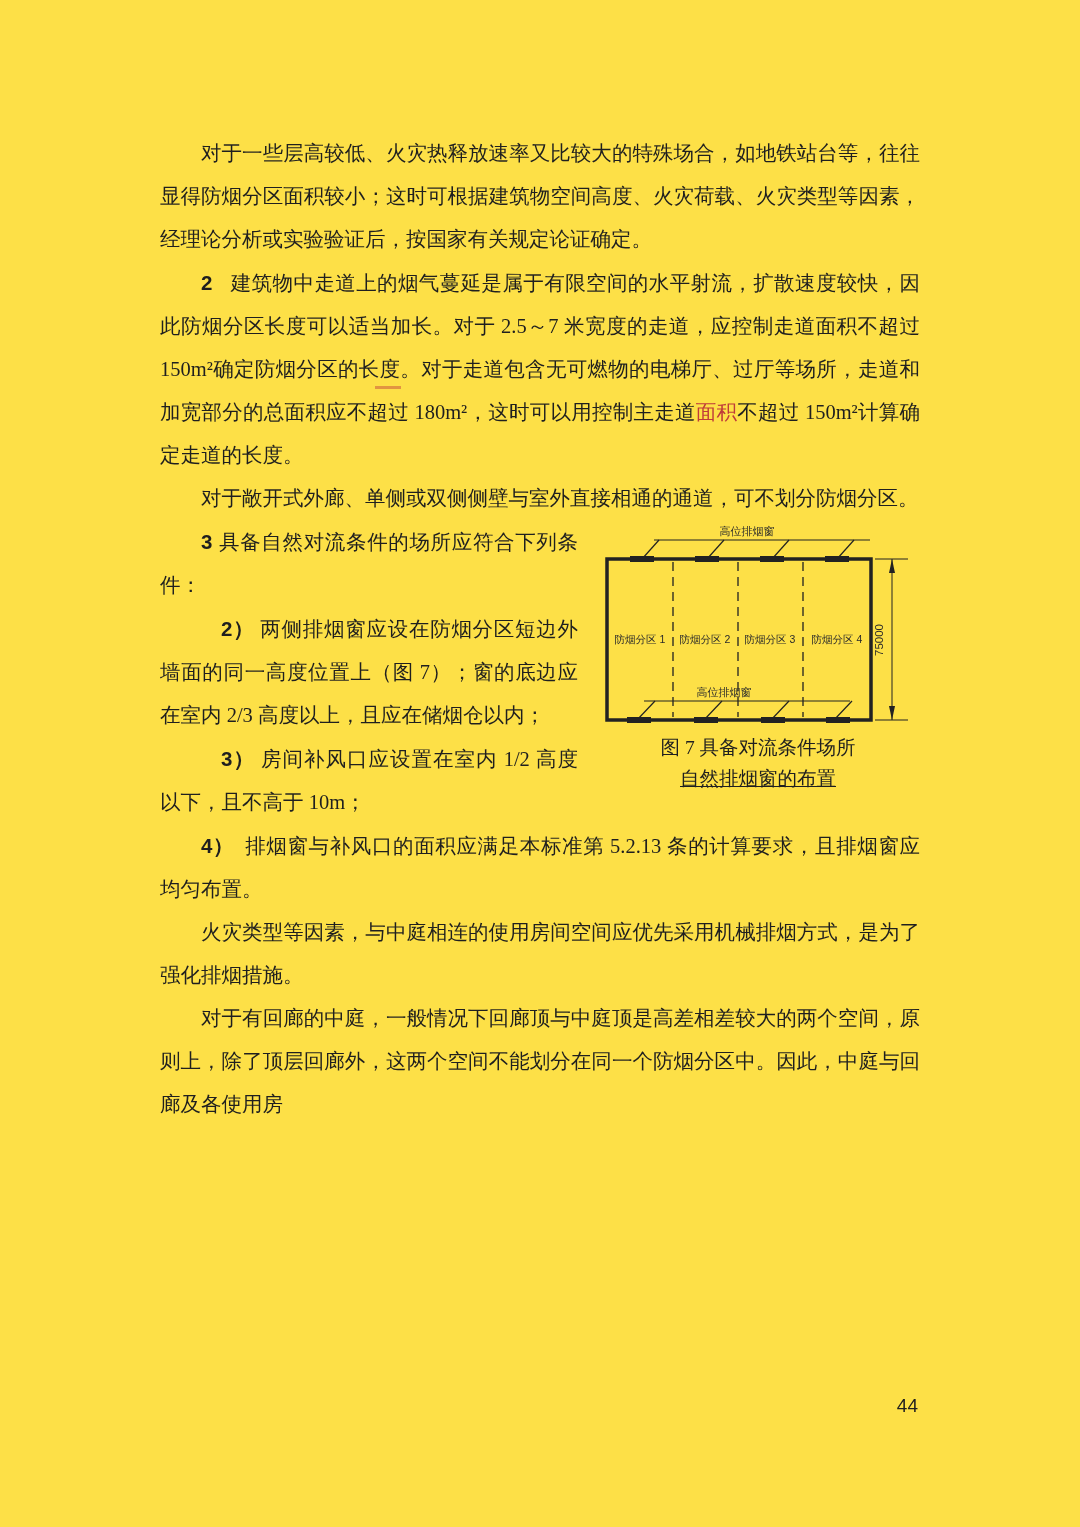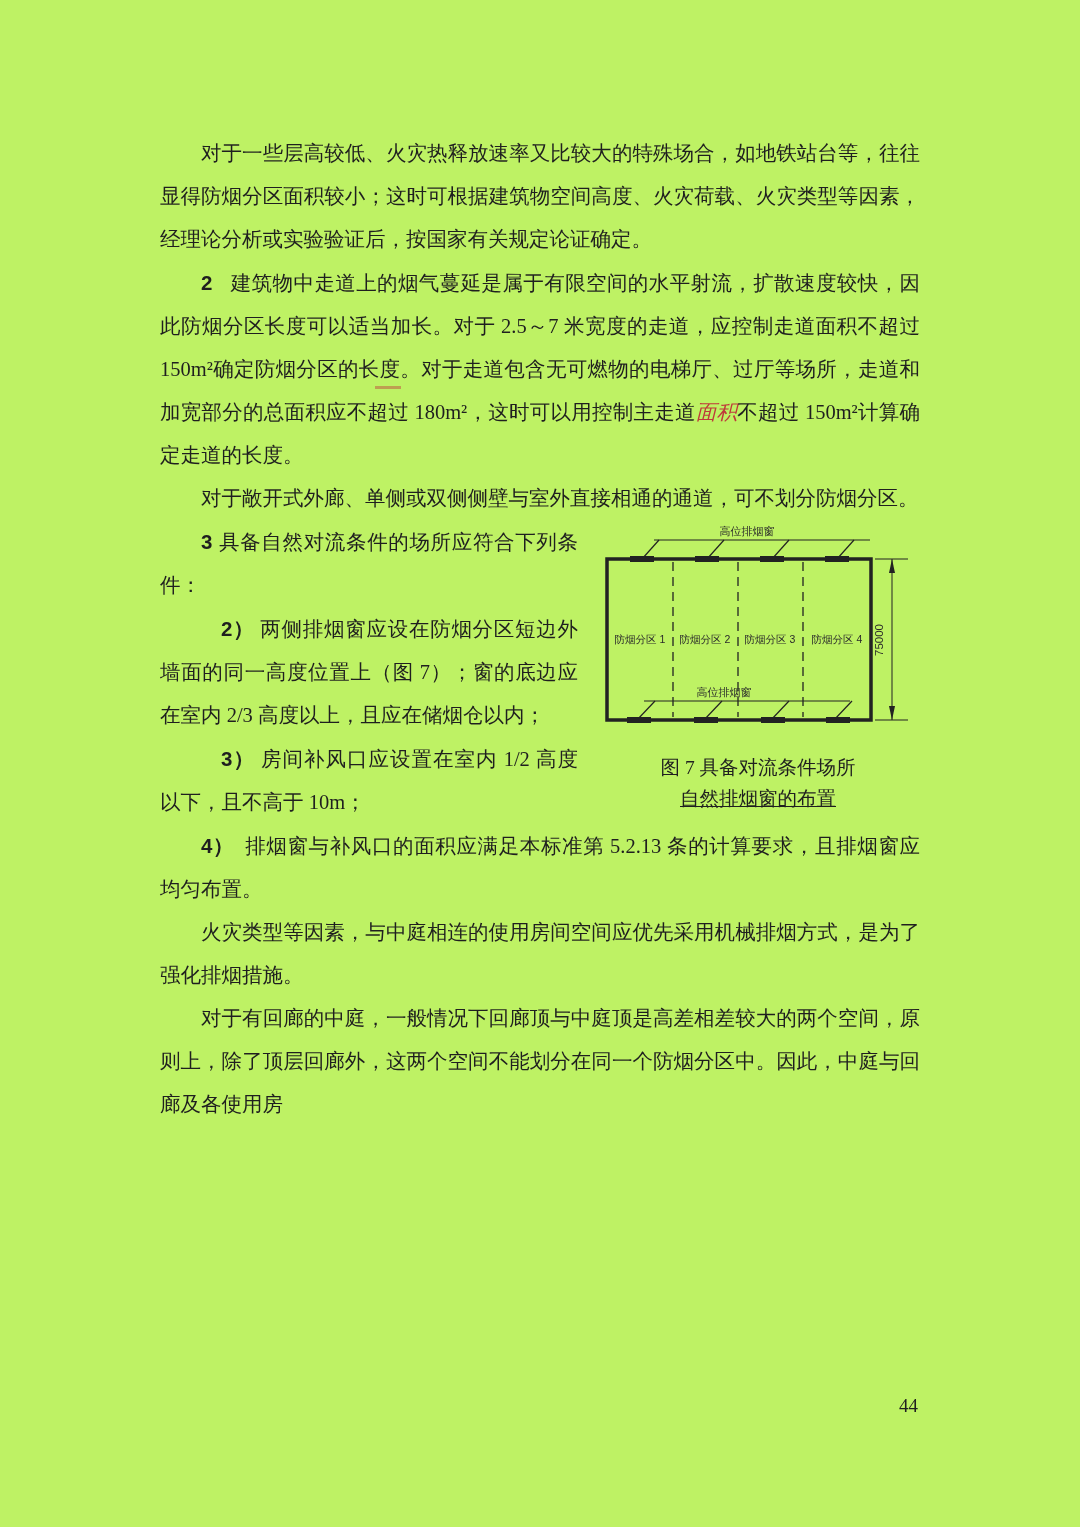--- a/index.html
+++ b/index.html
@@ -1,20 +1,20 @@
 <!DOCTYPE html>
 <html><head>
 <meta charset="utf-8">
 <style>
   html,body{margin:0;padding:0;background:#e8e8e8;}
   .page{
     position:relative;
     width:1080px;height:1527px;
     margin:0 auto;
-    background:#bef264;
+    background:#fde047;
     color:#1f1f1f;
     font-family:"Liberation Serif",serif;
     overflow:hidden;
   }
   .content{
     position:absolute;
     left:160px;right:160px;top:132px;
     font-size:20.5px;
     line-height:43px;
     text-align:justify;
@@ -22,50 +22,50 @@
   .content p{margin:0;padding:0;}
   .ind2{text-indent:41px;}
   .ind3{text-indent:61px;}
   .num{
     font-family:"Liberation Sans",sans-serif;
     font-weight:700;
   }
   .gap-lg{margin-right:18px;}
   .gap-md{margin-right:11px;}
   .gap-sm{margin-right:6px;}
-  .red-text{color:#bf3a3a;font-style:italic;}
+  .red-text{color:#bf3a3a;}
   .red-dash{
     position:absolute;
     left:375px;top:386px;
     width:26px;height:3px;
     background:rgba(191,58,58,0.45);
   }
   .fig{
     float:right;
     width:332px;
     margin:-12px -4px 6px 14px;
   }
   .fig svg{display:block;}
   .fig .svg-label{
     font-family:"Liberation Sans",sans-serif;
     fill:#2a2a2a;
   }
   .fig .caption{
     text-align:center;
     font-size:19.5px;
     line-height:31px;
-    margin-top:20px;
+    margin-top:0;
     text-indent:0;
   }
   .page-number{
     position:absolute;
     top:1396px;right:162px;
     font-size:19px;
     line-height:20px;
-    font-family:Liberation Serif, serif;
+    font-family:Liberation Sans, sans-serif;
   }
 </style>
 </head>
 <body>
 
 <div class="page">
 
   <div class="red-dash"></div>
 
   <div class="content">

